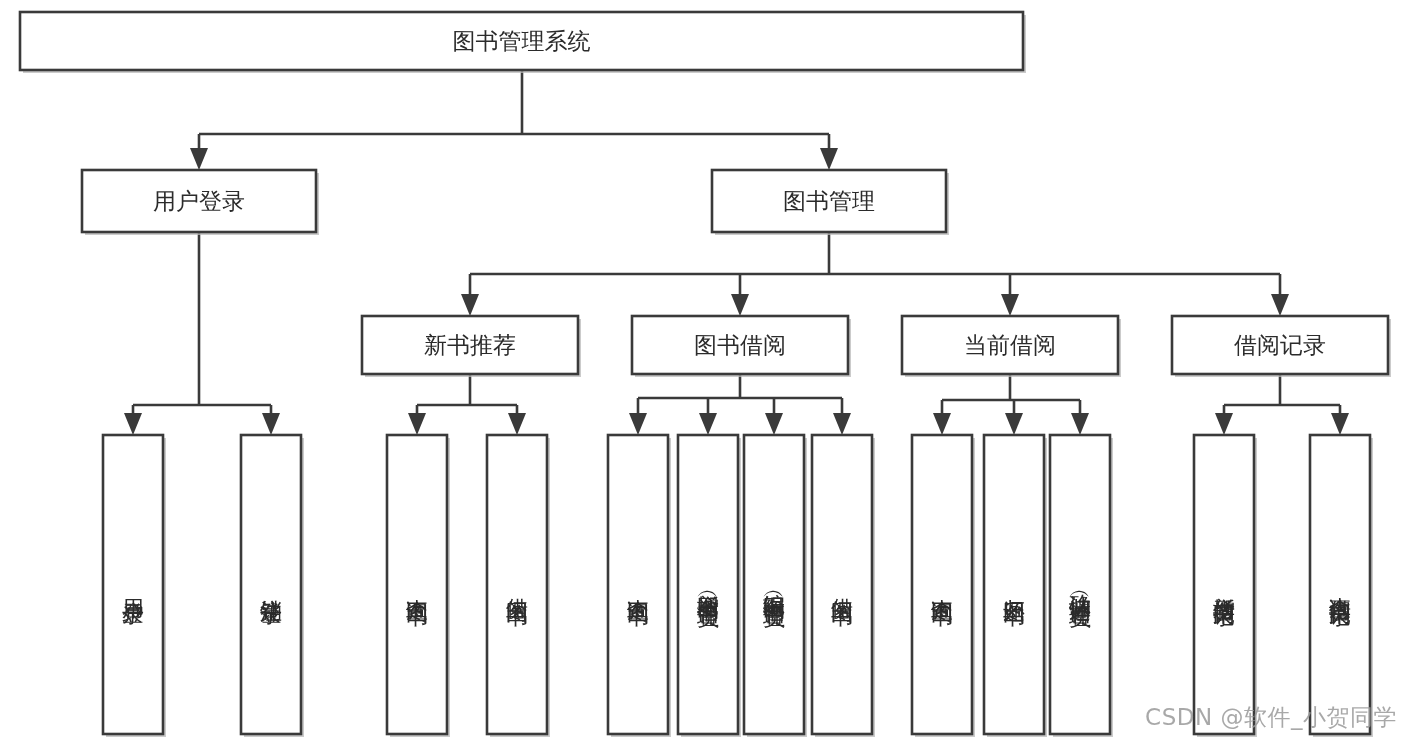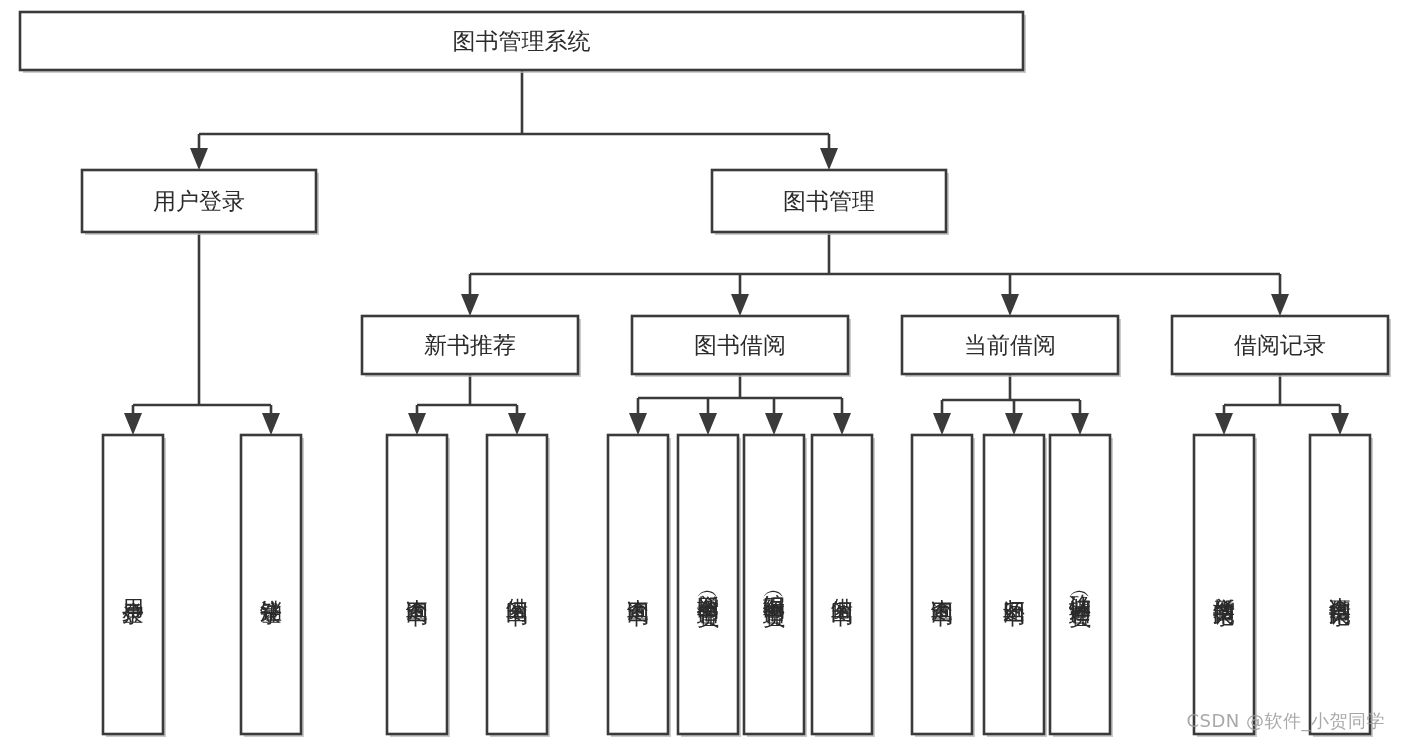--- a/index.html
+++ b/index.html
@@ -67,24 +67,24 @@
   }
   .vlabel-wrap {
     position: absolute;
     display: flex;
     align-items: center;
     justify-content: center;
     pointer-events: none;
   }
   .watermark {
     position: absolute;
-    right: 20px;
+    right: 8px;
     bottom: 4px;
     font-family: "DejaVu Sans", "Liberation Sans", sans-serif;
-    font-size: 18px;
+    font-size: 23px;
     color: #9a9a9a;
     opacity: 0.85;
     white-space: nowrap;
     letter-spacing: 0.5px;
   }
 </style>
 </head>
 <body>
 
 <div id="diagram-root">

